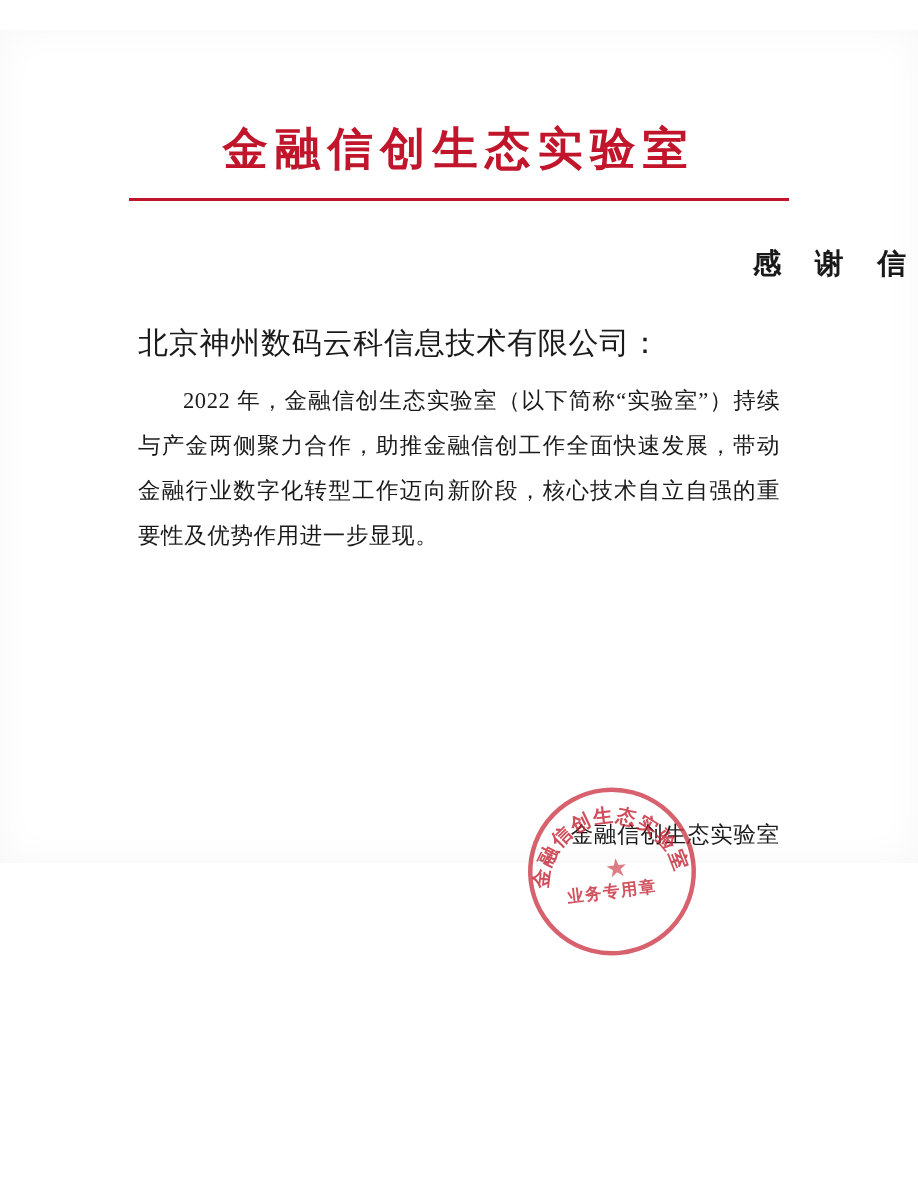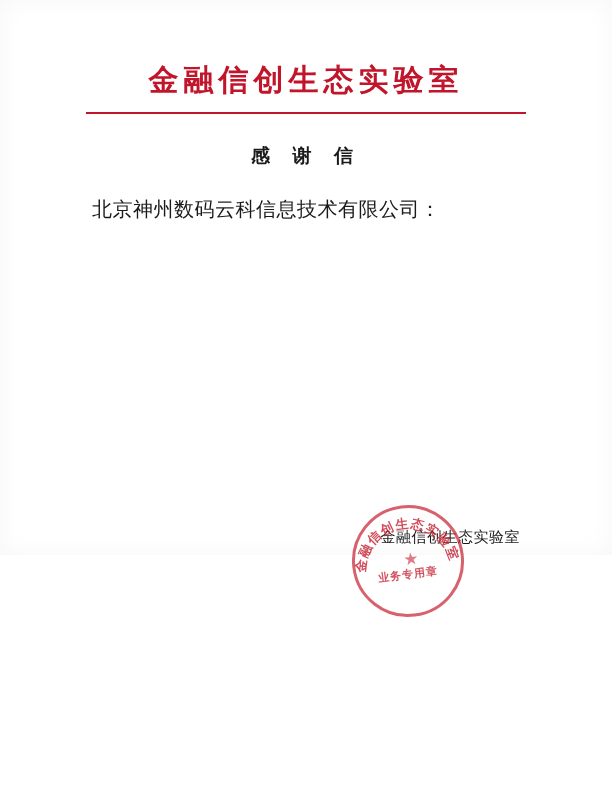--- a/index.html
+++ b/index.html
@@ -14,20 +14,21 @@
     color: #1a1a1a;
     overflow: hidden;
     position: relative;
   }
 
   .page {
     position: relative;
     width: 612px;
     height: 555px;
     box-sizing: border-box;
+    margin-top: 20px;
   }
 
   
   .letterhead {
     position: absolute;
     left: 0;
     top: 62px;
     width: 612px;
     text-align: center;
   }
@@ -46,21 +47,21 @@
     height: 2px;
     background: #c0152a;
   }
 
   
   .doc-title {
     position: absolute;
     left: 0;
     top: 143px;
     width: 612px;
-    text-align: center;
+    text-align: right;
     font-family: "DejaVu Serif", serif;
     font-size: 19px;
     font-weight: bold;
     letter-spacing: 8px;
     color: #1a1a1a;
   }
 
   
   .body-block {
     position: absolute;
@@ -172,20 +173,21 @@
 
   <div class="letterhead">
     <div class="letterhead-title">金融信创生态实验室</div>
     <div class="letterhead-rule"></div>
   </div>
 
   <div class="doc-title">感 谢 信</div>
 
   <div class="body-block">
     <div class="salutation">北京神州数码云科信息技术有限公司：</div>
+    <p class="para">2022 年，金融信创生态实验室（以下简称“实验室”）持续与产金两侧聚力合作，助推金融信创工作全面快速发展，带动金融行业数字化转型工作迈向新阶段，核心技术自立自强的重要性及优势作用进一步显现。</p>
   </div>
 
   <div class="signature">
     <div class="sig-line">金融信创生态实验室</div>
   </div>
 
   <div class="seal">
     <div class="seal-ring"></div>
     <svg class="seal-arc" viewBox="0 0 112 112">
       <defs>

